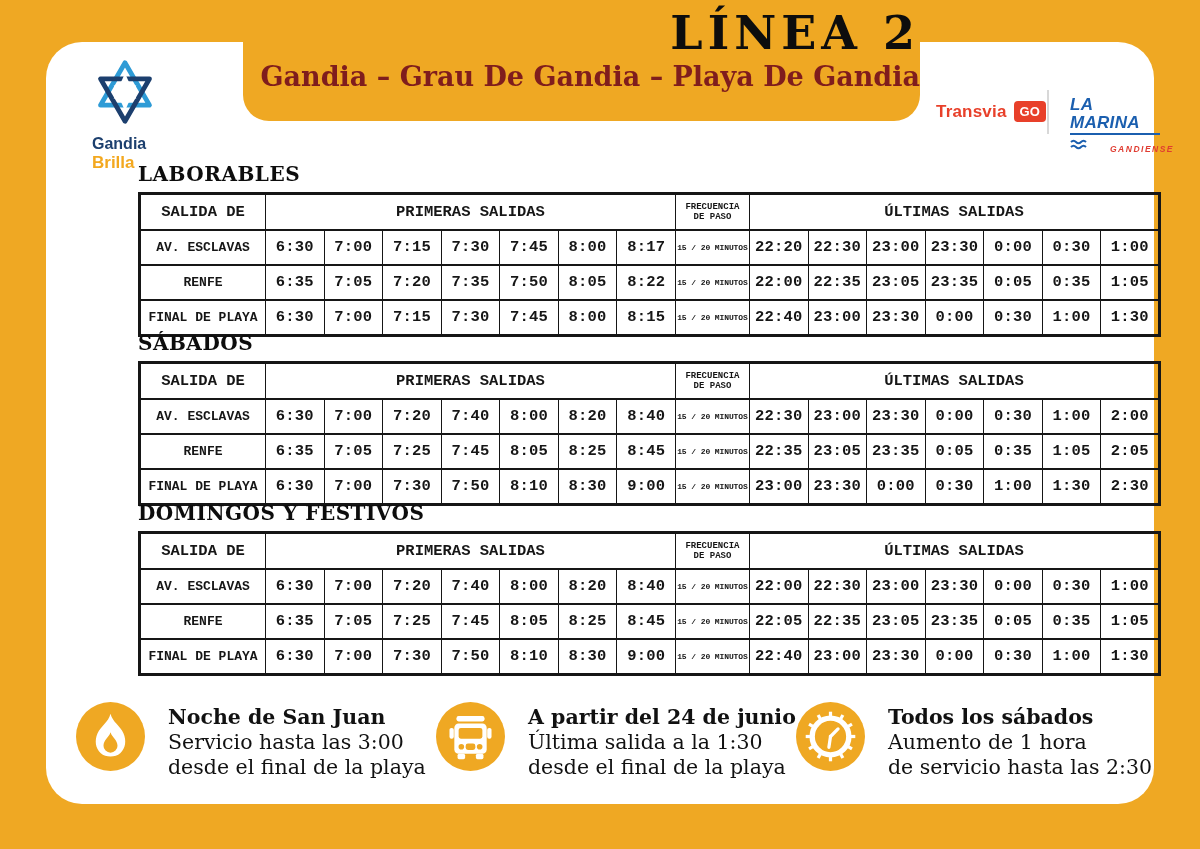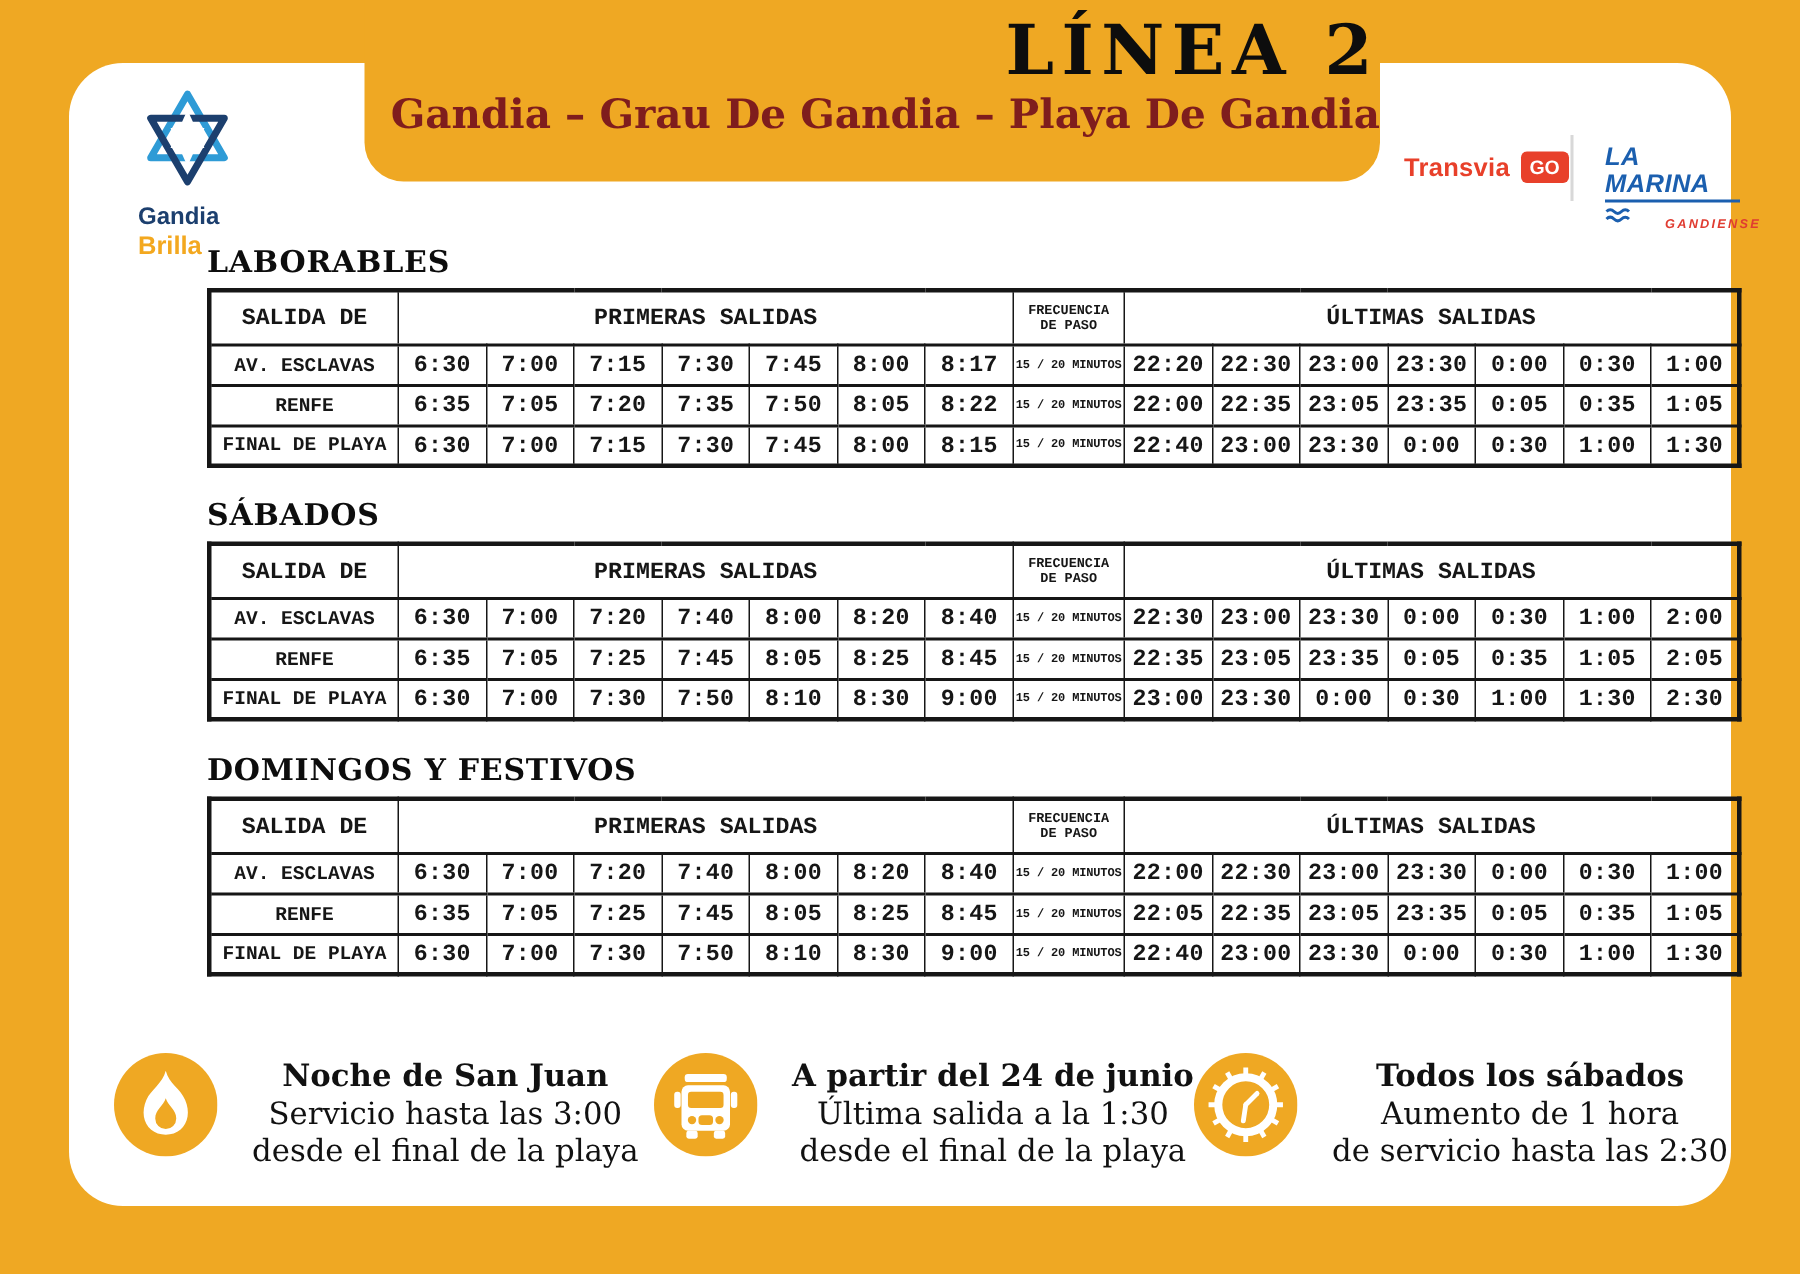--- a/index.html
+++ b/index.html
@@ -39,26 +39,26 @@
   
   .section{position:absolute;left:117px;width:945px;margin-left:21px;}
   .section-title{font-family:"DejaVu Serif","Liberation Serif",serif;font-weight:700;font-size:20px;letter-spacing:.5px;color:#0d0d0d;margin-bottom:6px;}
   table.tt{width:1023px;border-collapse:collapse;table-layout:fixed;border:3px solid var(--ink);font-family:Liberation Mono, monospace;}
   table.tt th,table.tt td{border:1.5px solid var(--ink);border-top-width:2.5px;border-bottom-width:2.5px;text-align:center;vertical-align:middle;color:var(--ink);overflow:hidden;white-space:nowrap;}
   table.tt thead th{height:36px;font-size:15.5px;font-weight:bold;}
   table.tt thead th.h-freq{font-size:9px;line-height:10px;white-space:normal;padding:0 4px;}
   table.tt tbody tr{height:27px;}
   table.tt tbody th.station{font-size:13px;font-weight:bold;}
   table.tt td.t{font-size:15.5px;font-weight:bold;letter-spacing:.2px;}
-  table.tt td.f{font-size:8px;font-weight:bold;letter-spacing:-.1px;padding:0 1px;}
+  table.tt td.f{font-size:8px;font-weight:bold;letter-spacing:-.1px;padding:12px 1px;}
   col.col-station{width:126px;}
   col.col-f{width:74px;}
 
   
-  .note{position:absolute;top:702px;display:flex;align-items:flex-start;gap:23px;text-align:center;}
+  .note{position:absolute;top:702px;display:flex;align-items:flex-start;gap:23px;}
   .note-icon{width:69px;height:69px;flex:0 0 69px;}
   .note-text{margin-top:3px;font-family:"DejaVu Serif","Liberation Serif",serif;color:#111;font-size:20.5px;line-height:25px;}
   .note-text .nt-title{font-weight:700;}
 </style>
 </head>
 <body>
 
 <div class="page">
   <div class="card"></div>
 

